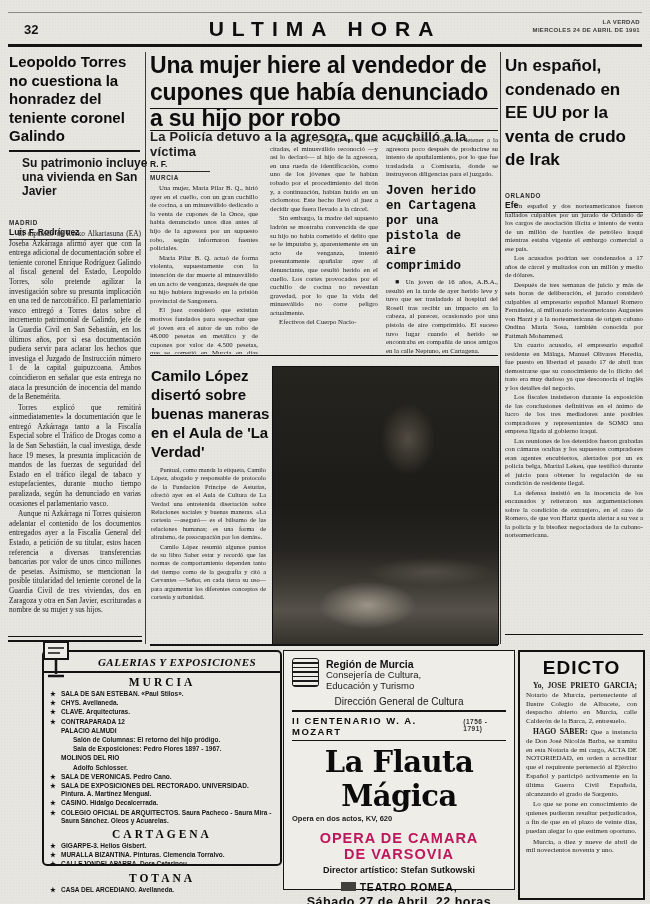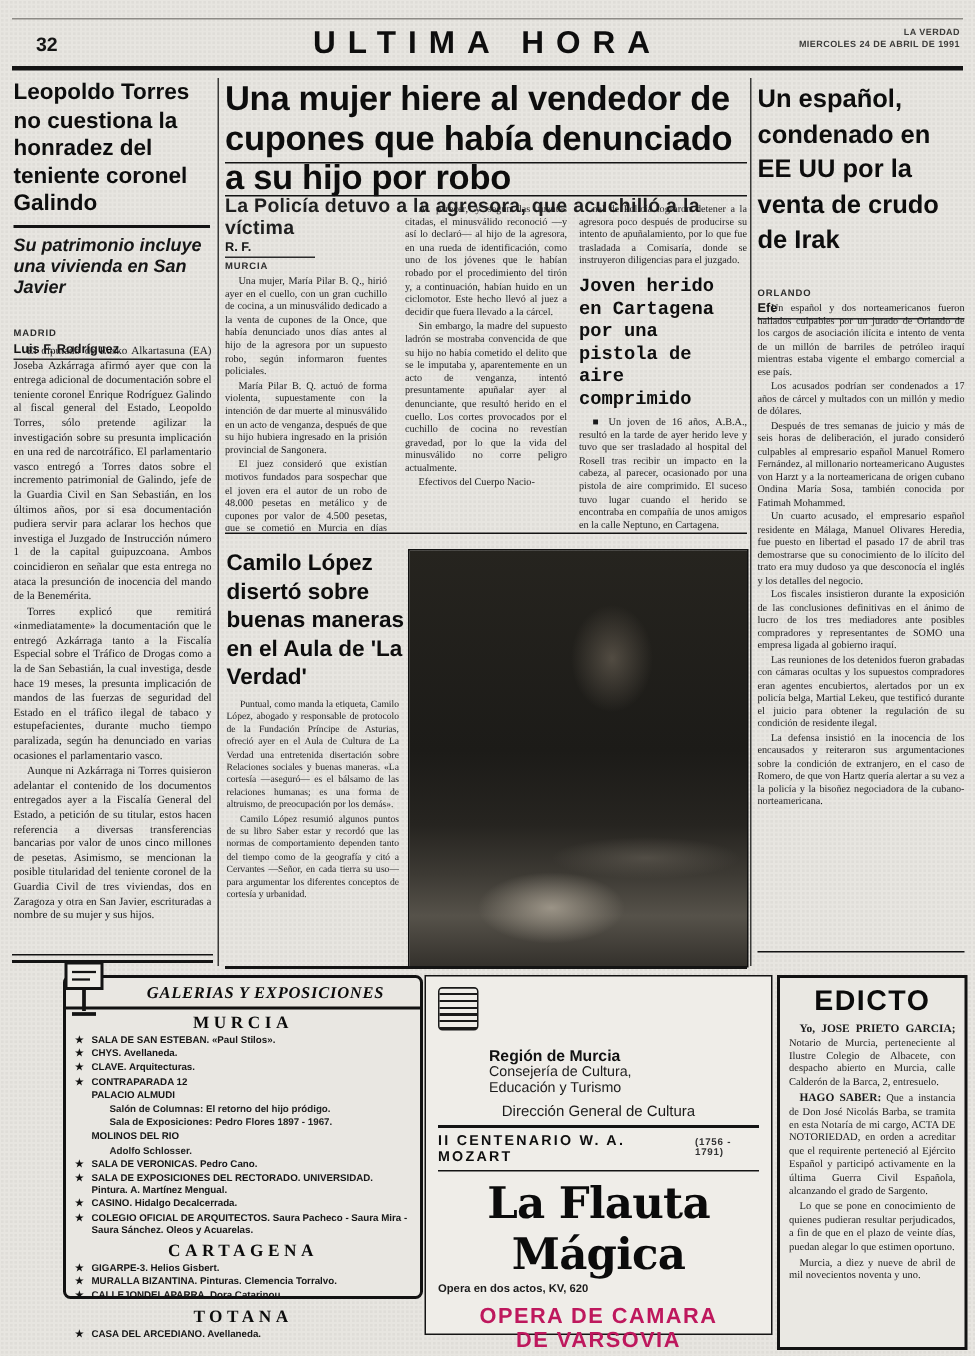--- a/index.html
+++ b/index.html
@@ -54,21 +54,21 @@
   .g-text{flex:1;}
   .g-sub .g-text{padding-left:12px;font-weight:bold;color:#222;}
   .easel-icon{position:absolute;left:-4px;top:-12px;}
 
   
   .ad-box{position:absolute;border:1.5px solid #141414;background:#efede8;padding:7px 8px;box-sizing:border-box;}
   .ad-orgrow{display:flex;align-items:flex-start;}
   .region-logo{width:25px;height:27px;border:1.5px solid #1a1a1a;border-radius:3px;flex:0 0 auto;
       background:repeating-linear-gradient(180deg,#efede8 0 3px,#1a1a1a 3px 4.5px);}
   .ad-org{margin-left:7px;}
-  .ad-org-name{font-weight:bold;font-size:10.5px;color:#111;margin-top:40px;}
+  .ad-org-name{font-weight:bold;font-size:10.5px;color:#111;}
   .ad-org-dept{font-size:9.5px;line-height:10.5px;color:#1b1b1b;}
   .ad-direction{text-align:center;font-size:10px;color:#1b1b1b;margin-top:5px;}
   .ad-rule{height:1.5px;background:#141414;margin:3px 0;}
   .ad-centenary{display:flex;justify-content:center;align-items:baseline;gap:4px;font-weight:bold;font-size:9.5px;letter-spacing:1.5px;color:#0e0e0e;}
   .ad-years{font-size:6.5px;letter-spacing:.5px;font-weight:bold;color:#333;}
   .ad-title{font-family:"DejaVu Serif",serif;font-weight:bold;font-size:29px;text-align:center;margin-top:4px;color:#0b0b0b;letter-spacing:-0.5px;}
   .ad-work{font-weight:bold;font-size:7.5px;margin-top:1px;color:#1c1c1c;}
   .ad-company{font-weight:bold;font-size:14.5px;line-height:16.5px;letter-spacing:1px;text-align:center;color:#be185d;}
   .ad-director{font-weight:bold;font-size:9px;text-align:center;margin-top:2px;color:#151515;}
   .ad-venue{display:flex;justify-content:center;align-items:center;gap:4px;margin-top:6px;font-weight:bold;font-size:10.5px;letter-spacing:.8px;color:#101010;}
@@ -95,21 +95,21 @@
     <div>LA VERDAD</div>
     <div>MIERCOLES 24 DE ABRIL DE 1991</div>
   </div>
   <div class="hrule" style="left:8px;top:44px;width:634px;height:3px;"></div>
 
   <div class="vrule" style="left:145px;top:52px;height:592px;"></div>
   <div class="vrule" style="left:500px;top:52px;height:592px;"></div>
 
   <div class="abs headline la-headline" style="left:9px;top:53px;width:131px;">Leopoldo Torres no cuestiona la honradez del teniente coronel Galindo</div>
   <div class="hrule" style="left:9px;top:150px;width:131px;height:2px;"></div>
-  <div class="abs la-subhead" style="left:9px;top:156px;width:128px;font-style:italic;">Su patrimonio incluye una vivienda en San Javier</div>
+  <div class="abs la-subhead" style="left:22px;top:156px;width:128px;">Su patrimonio incluye una vivienda en San Javier</div>
   <div class="abs byline" style="left:9px;top:204px;width:131px;">Luis F. Rodríguez</div>
   <div class="abs dateline" style="left:9px;top:217px;width:131px;">MADRID</div>
   <div class="abs body la-body" style="left:9px;top:229px;width:132px;height:402px;">
     <p>El diputado de Eusko Alkartasuna (EA) Joseba Azkárraga afirmó ayer que con la entrega adicional de documentación sobre el teniente coronel Enrique Rodríguez Galindo al fiscal general del Estado, Leopoldo Torres, sólo pretende agilizar la investigación sobre su presunta implicación en una red de narcotráfico. El parlamentario vasco entregó a Torres datos sobre el incremento patrimonial de Galindo, jefe de la Guardia Civil en San Sebastián, en los últimos años, por si esa documentación pudiera servir para aclarar los hechos que investiga el Juzgado de Instrucción número 1 de la capital guipuzcoana. Ambos coincidieron en señalar que esta entrega no ataca la presunción de inocencia del mando de la Benemérita.</p>
     <p>Torres explicó que remitirá «inmediatamente» la documentación que le entregó Azkárraga tanto a la Fiscalía Especial sobre el Tráfico de Drogas como a la de San Sebastián, la cual investiga, desde hace 19 meses, la presunta implicación de mandos de las fuerzas de seguridad del Estado en el tráfico ilegal de tabaco y estupefacientes, durante mucho tiempo paralizada, según ha denunciado en varias ocasiones el parlamentario vasco.</p>
     <p>Aunque ni Azkárraga ni Torres quisieron adelantar el contenido de los documentos entregados ayer a la Fiscalía General del Estado, a petición de su titular, estos hacen referencia a diversas transferencias bancarias por valor de unos cinco millones de pesetas. Asimismo, se mencionan la posible titularidad del teniente coronel de la Guardia Civil de tres viviendas, dos en Zaragoza y otra en San Javier, escrituradas a nombre de su mujer y sus hijos.</p>
   </div>
   <div class="hrule" style="left:8px;top:636px;width:134px;height:1px;"></div>
   <div class="hrule" style="left:8px;top:640px;width:134px;height:2px;"></div>
 

